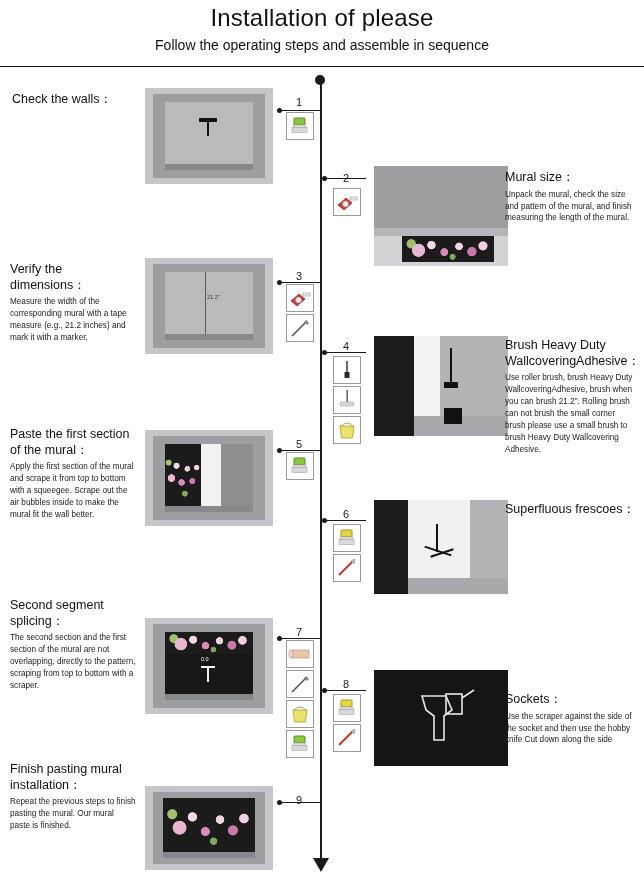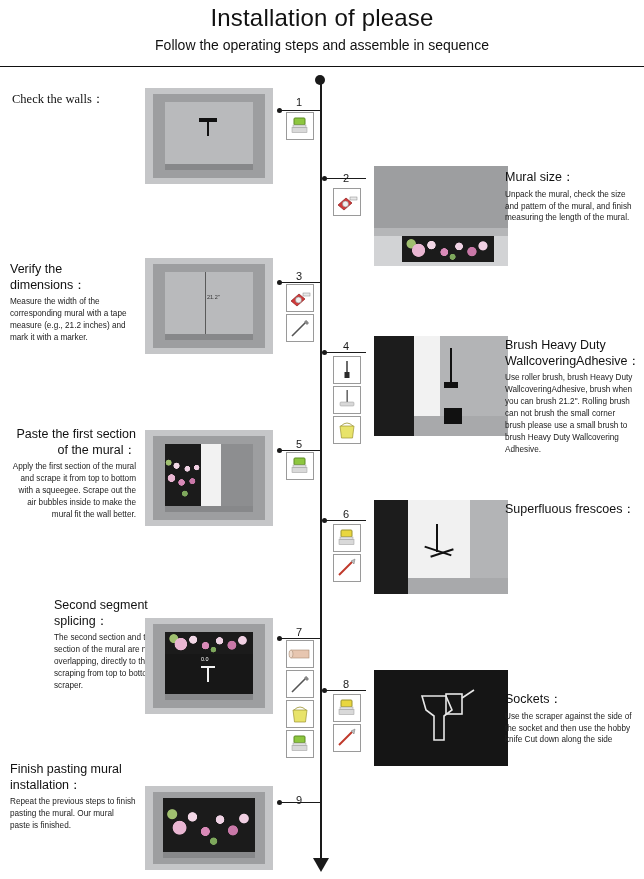--- a/index.html
+++ b/index.html
@@ -80,21 +80,21 @@
   <div class="header">
     <div class="title">Installation of please</div>
     <div class="subtitle">Follow the operating steps and assemble in sequence</div>
   </div>
   <div class="hrule"></div>
 
   <div class="axis-dot"></div>
   <div class="axis"></div>
   <div class="axis-arrow"></div>
 
-  <div class="tblock" style="left:12px;top:92px;width:126px;font-family:Liberation Serif, serif;">
+  <div class="tblock" style="left:12px;top:92px;width:126px;">
     <div class="theading">Check the walls：</div>
   </div>
 
   <div class="photo" style="left:145px;top:88px;width:128px;height:96px;">
     <div class="lgry" style="left:0;top:0;width:128px;height:96px;"></div>
     <div class="gry" style="left:8px;top:6px;width:112px;height:84px;"></div>
     <div class="wht" style="left:20px;top:14px;width:88px;height:62px;background:#b9babc;"></div>
     <div class="dgry" style="left:20px;top:76px;width:88px;height:6px;"></div>
 
     <div class="blk" style="left:62px;top:34px;width:2px;height:14px;"></div>
@@ -197,21 +197,21 @@
     <div class="blk" style="left:76px;top:12px;width:2px;height:34px;"></div>
     <div class="blk" style="left:70px;top:46px;width:14px;height:6px;"></div>
     <div class="blk" style="left:70px;top:72px;width:18px;height:16px;"></div>
   </div>
 
   <div class="tblock" style="left:505px;top:338px;width:130px;">
     <div class="theading">Brush Heavy Duty WallcoveringAdhesive：</div>
     <div class="tbody">Use roller brush, brush Heavy Duty WallcoveringAdhesive, brush when you can brush 21.2". Rolling brush can not brush the small corner brush please use a small brush to brush Heavy Duty Wallcovering Adhesive.</div>
   </div>
 
-  <div class="tblock" style="left:10px;top:427px;width:126px;text-align:right;">
+  <div class="tblock" style="left:10px;top:427px;width:126px;">
     <div class="theading">Paste the first section of the mural：</div>
     <div class="tbody">Apply the first section of the mural and scrape it from top to bottom with a squeegee. Scrape out the air bubbles inside to make the mural fit the wall better.</div>
   </div>
 
   <div class="photo" style="left:145px;top:430px;width:128px;height:96px;">
     <div class="lgry" style="left:0;top:0;width:128px;height:96px;"></div>
     <div class="gry" style="left:8px;top:6px;width:112px;height:84px;"></div>
     <div class="fres" style="left:20px;top:14px;width:36px;height:62px;"></div>
     <div class="wht" style="left:56px;top:14px;width:20px;height:62px;"></div>
     <div class="blk" style="left:76px;top:14px;width:32px;height:62px;background:#8d8e90;"></div>
@@ -254,21 +254,21 @@
     <div class="dgry" style="left:34px;top:78px;width:100px;height:16px;background:#a8a9ab;"></div>
     <div class="blk" style="left:62px;top:24px;width:2px;height:28px;"></div>
     <div class="blk" style="left:50px;top:50px;width:28px;height:2px;transform:rotate(18deg);"></div>
     <div class="blk" style="left:56px;top:52px;width:24px;height:2px;transform:rotate(-18deg);"></div>
   </div>
 
   <div class="tblock" style="left:505px;top:502px;width:130px;">
     <div class="theading">Superfluous frescoes：</div>
   </div>
 
-  <div class="tblock" style="left:10px;top:598px;width:126px;margin-left:44px;">
+  <div class="tblock" style="left:10px;top:598px;width:126px;">
     <div class="theading">Second segment splicing：</div>
     <div class="tbody">The second section and the first section of the mural are not overlapping, directly to the pattern, scraping from top to bottom with a scraper.</div>
   </div>
 
   <div class="photo" style="left:145px;top:618px;width:128px;height:96px;">
     <div class="lgry" style="left:0;top:0;width:128px;height:96px;"></div>
     <div class="gry" style="left:8px;top:6px;width:112px;height:84px;"></div>
     <div class="fres" style="left:20px;top:14px;width:88px;height:22px;"></div>
     <div class="blk" style="left:20px;top:36px;width:88px;height:40px;background:#171717;"></div>
     <div class="dgry" style="left:20px;top:76px;width:88px;height:6px;"></div>

